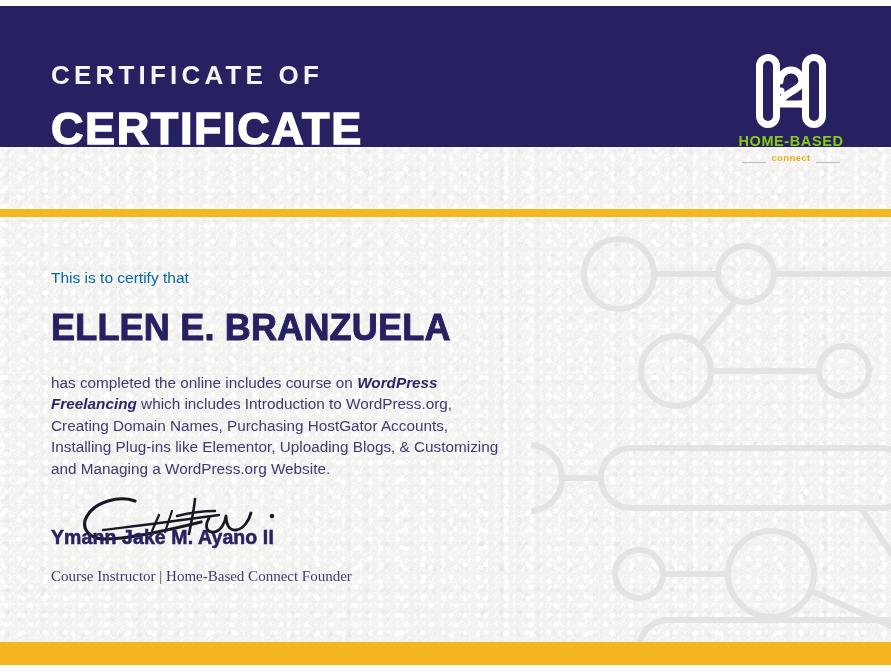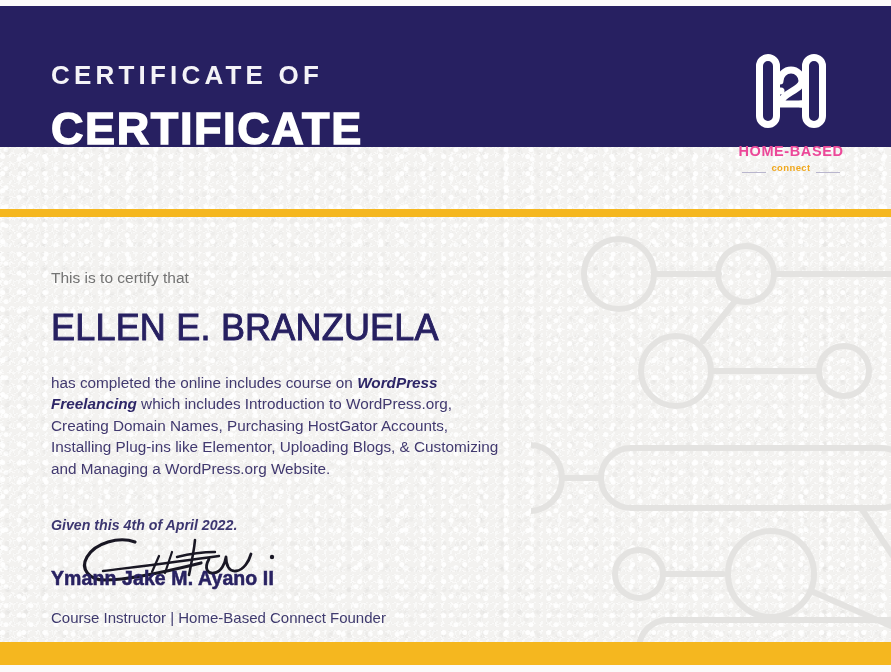--- a/index.html
+++ b/index.html
@@ -103,25 +103,25 @@
     right: 30px;
     top: 46px;
     width: 140px;
     text-align: center;
   }
   .logo-mark {
     display: block;
     margin: 0 auto;
   }
   .logo-name {
-    color: #ec4899;
+    color: #84cc16;
     font-size: 14.5px;
     font-weight: bold;
     letter-spacing: 0.6px;
-    margin-top: 13px;
+    margin-top: 3px;
     white-space: nowrap;
   }
   .logo-sub-row {
     display: flex;
     align-items: flex-end;
     justify-content: center;
     gap: 5px;
     margin-top: 3px;
   }
   .logo-rule {
@@ -165,30 +165,30 @@
   }
 
   
   .body-area {
     position: absolute;
     left: 51px;
     top: 217px;
     width: 470px;
   }
   .certify-line {
-    color: #737373;
+    color: #0369a1;
     font-size: 15.5px;
     font-weight: normal;
     margin-top: 52px;
     line-height: 1.1;
   }
   .recipient-name {
     color: #272061;
     font-size: 36px;
-    font-weight: normal;
+    font-weight: bold;
     letter-spacing: 0.2px;
     margin-top: 24px;
     line-height: 1;
     -webkit-text-stroke: 0.9px #272061;
     white-space: nowrap;
   }
   .course-paragraph {
     color: #41396f;
     font-size: 15.3px;
     line-height: 21.4px;
@@ -232,20 +232,21 @@
     white-space: nowrap;
   }
   .signer-role {
     position: absolute;
     left: 0;
     top: 74px;
     color: #3f3a6e;
     font-size: 15px;
     font-weight: normal;
     white-space: nowrap;
+    font-family: Liberation Serif, serif;
   }
 </style>
 </head>
 <body>
 
 <div id="certificate">
 
   <div class="paper-texture"></div>
 
   <svg class="watermark" viewBox="0 0 360 430" fill="none" xmlns="http://www.w3.org/2000/svg" aria-hidden="true">
@@ -313,21 +314,20 @@
   <div class="gold-bar-top"></div>
 
   <div class="body-area">
 
     <div class="certify-line">This is to certify that</div>
 
     <div class="recipient-name">ELLEN E. BRANZUELA</div>
 
     <p class="course-paragraph"><span>has completed the online includes course on </span><span class="course-name">WordPress Freelancing</span><span> which includes Introduction to WordPress.org, Creating Domain Names, Purchasing HostGator Accounts, Installing Plug-ins like Elementor, Uploading Blogs, &amp; Customizing and Managing a WordPress.org Website.</span></p>
 
-    <div class="date-line">Given this 4th of April 2022.</div>
 
     <div class="signature-block">
       <svg class="signature-mark" width="230" height="52" viewBox="0 0 230 52" fill="none" xmlns="http://www.w3.org/2000/svg" aria-hidden="true">
         <g stroke="#191724" fill="none" stroke-linecap="round" stroke-linejoin="round">
           <path d="M62 7 C46 1 22 8 14 22 C7 34 16 45 32 45 C56 45 96 36 128 28" stroke-width="3.2"></path>
           <path d="M30 36 C62 32 104 27 146 21" stroke-width="2.4"></path>
           <path d="M86 21 L79 37" stroke-width="2.2"></path>
           <path d="M99 17 L92 38" stroke-width="2.2"></path>
           <path d="M122 5 C121 16 118 30 116 40" stroke-width="2.6"></path>
           <path d="M104 22 C116 19 132 17 142 17" stroke-width="2.4"></path>

